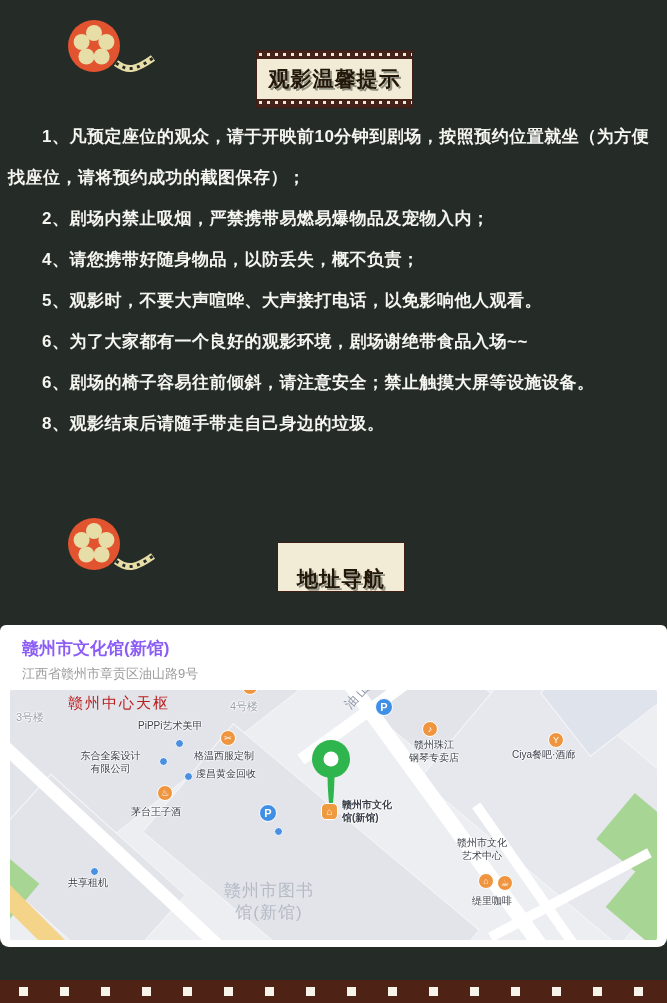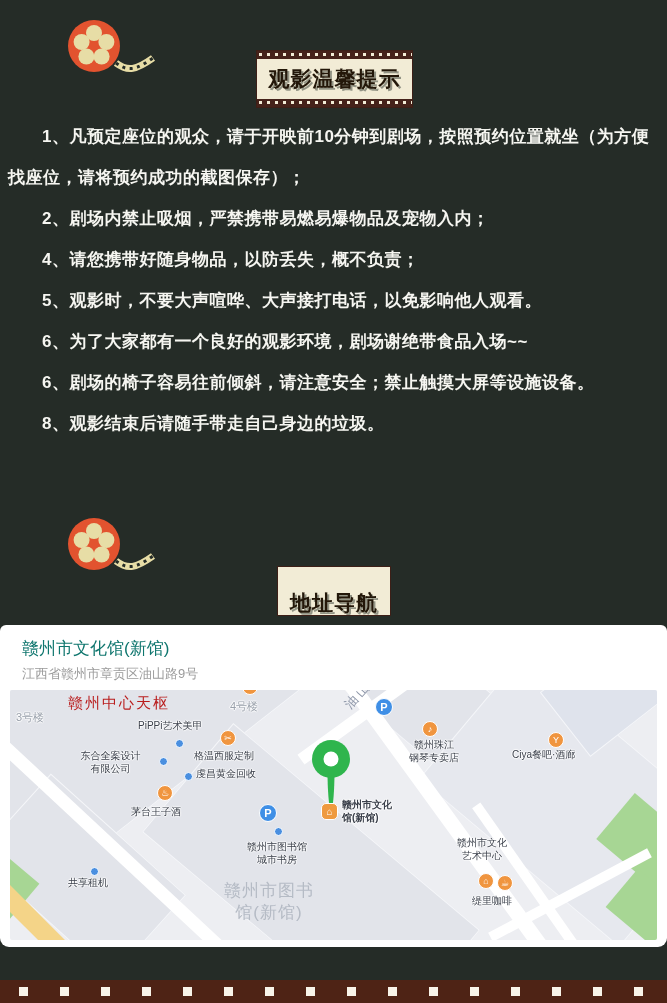--- a/index.html
+++ b/index.html
@@ -11,21 +11,21 @@
   
   .reel{position:absolute;left:58px;width:100px;height:64px;}
   .reel1{top:18px;} .reel2{top:516px;}
   
   .film-badge{
     position:absolute;background:#f2ecd6;border:1px solid #3d1f17;
     display:flex;flex-direction:column;justify-content:space-between;
     box-sizing:border-box;
   }
   .badge1{left:256px;top:50px;width:157px;height:58px;}
-  .badge2{left:277px;top:566px;width:114px;height:50px;gap:22px;}
+  .badge2{left:277px;top:542px;width:128px;height:50px;gap:22px;}
   .badge-bar{
     height:8px;background-color:#45221a;
     background-image:linear-gradient(90deg,#f2ecd6 0 3px,transparent 3px);
     background-size:8px 3px;background-position:2px 2px;background-repeat:repeat-x;
   }
   .badge-label{
     flex:1;display:flex;align-items:center;justify-content:center;
     font-size:21px;font-weight:bold;color:#231709;letter-spacing:1px;
     text-shadow:2px 2px 0 rgba(30,42,36,.45);
   }
@@ -33,21 +33,21 @@
   .tips{position:absolute;left:8px;right:8px;top:116px;}
   .tips p{
     margin:0;font-size:17px;line-height:41px;text-indent:2em;
     color:#f6f6f1;font-weight:600;letter-spacing:.5px;
   }
   
   .card{
     position:absolute;left:0;top:625px;width:667px;height:322px;
     background:#ffffff;border-radius:6px 6px 9px 9px;
   }
-  .venue-title{position:absolute;left:22px;top:12px;font-size:17px;font-weight:normal;color:#0f766e;}
+  .venue-title{position:absolute;left:22px;top:12px;font-size:17px;font-weight:bold;color:#8b5cf6;}
   .venue-addr{position:absolute;left:22px;top:40px;font-size:13px;color:#9b9b9b;}
   
   .map{
     position:absolute;left:10px;top:65px;width:647px;height:250px;
     background:#edeef2;overflow:hidden;border-radius:2px;
   }
   .blk{position:absolute;background:#e2e4ea;border:1px solid #f5f6f9;}
   .park{position:absolute;background:#a7d694;border:none;}
   .road{position:absolute;background:#ffffff;}
   .road-y{position:absolute;background:#f4d488;}
@@ -210,22 +210,20 @@
     <div class="oicon-sq" style="left:311px;top:113px;">
         <span>⌂</span>
       </div>
     <div class="mlabel" style="left:332px;top:108px;font-weight:bold;">赣州市文化
 馆(新馆)</div>
 
     <div class="picon" style="left:249px;top:114px;">
         <span>P</span>
       </div>
     <div class="bdot" style="left:264px;top:137px;"></div>
-    <div class="mlabel center" style="left:222px;top:150px;width:90px;">赣州市图书馆
-城市书房</div>
 
     <div class="bdot" style="left:80px;top:177px;"></div>
     <div class="mlabel" style="left:58px;top:186px;">共享租机</div>
 
     <div class="mlabel center" style="left:432px;top:146px;width:80px;">赣州市文化
 艺术中心</div>
     <div class="oicon" style="left:468px;top:183px;">
         <span>⌂</span>
       </div>
     <div class="oicon" style="left:487px;top:185px;">

